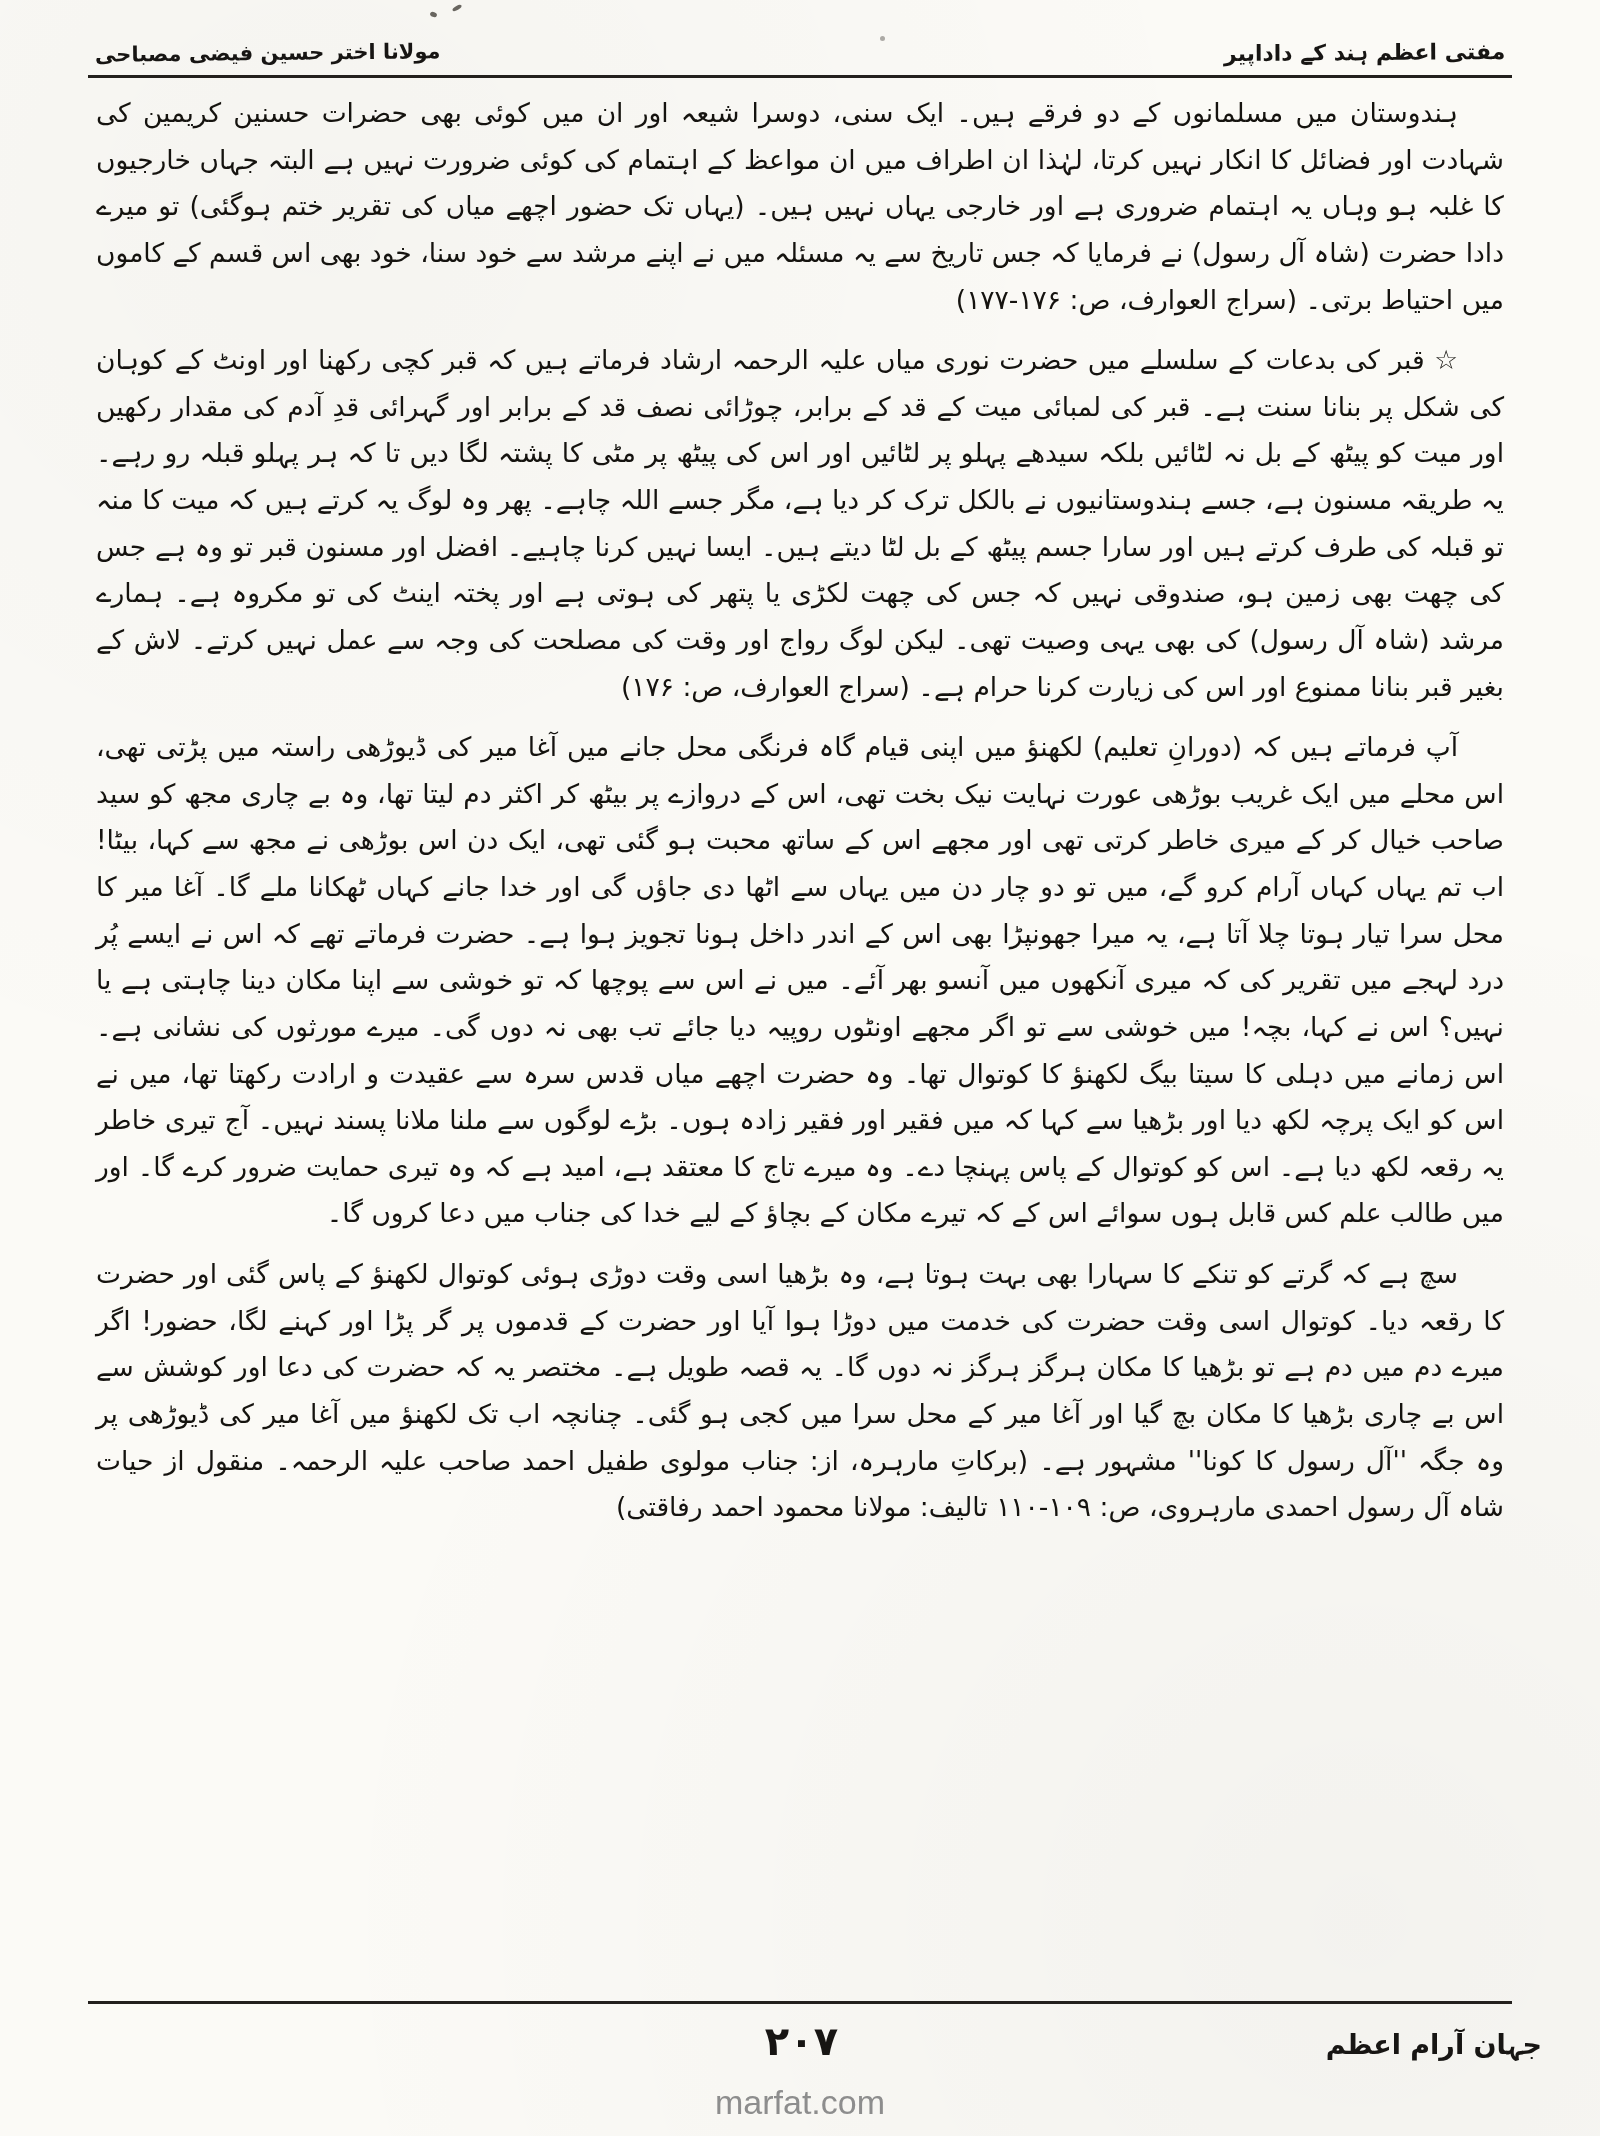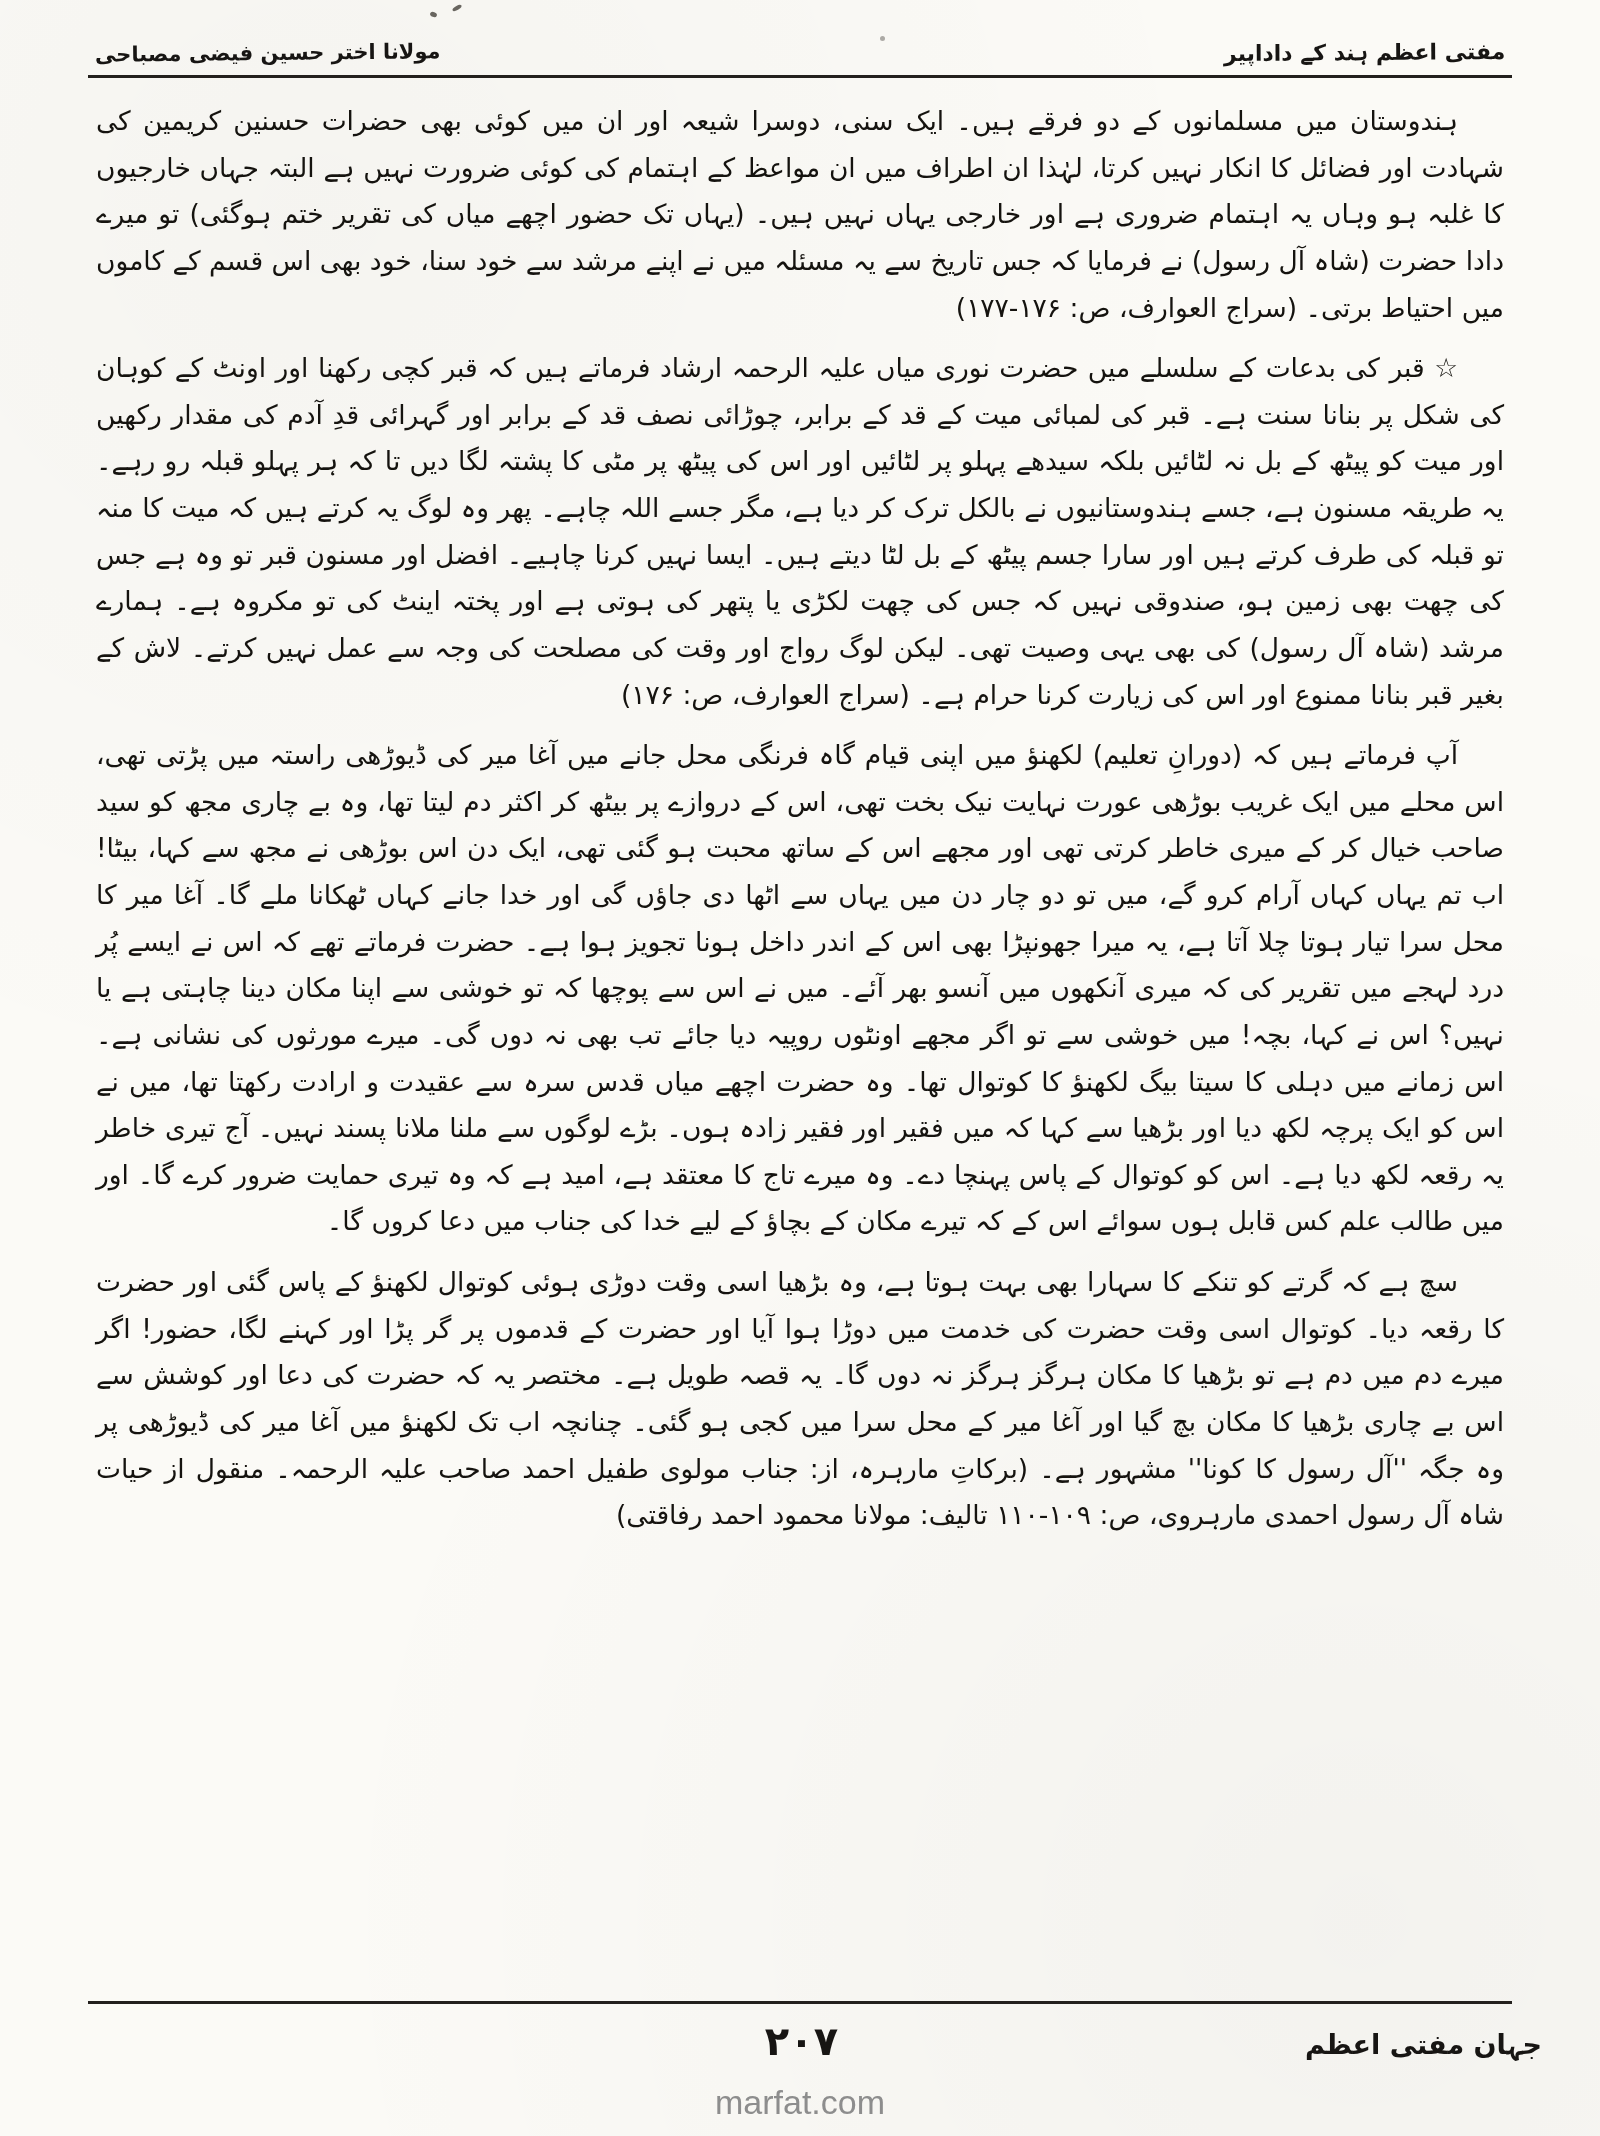--- a/index.html
+++ b/index.html
@@ -32,21 +32,21 @@
   .header .h-right{transform:rotate(-0.4deg);}
   .header .h-left{transform:rotate(-0.6deg); font-size:21px;}
   .rule{
     height:0;
     border-top:3px solid #23201d;
     margin:0 88px;
   }
   .body-text{
     direction:rtl;
     text-align:justify;
-    padding:20px 96px 0 96px;
+    padding:12px 96px 0 96px;
     font-size:26.5px;
     line-height:1.76;
     color:#15130f;
   }
   .para{
     margin:0 0 14px 0;
     text-indent:46px;
   }
   .section-heading{
     font-size:34px;
@@ -115,17 +115,17 @@
   <div class="rule"></div>
 
   <div class="body-text">
     <p class="para">ہندوستان میں مسلمانوں کے دو فرقے ہیں۔ ایک سنی، دوسرا شیعہ اور ان میں کوئی بھی حضرات حسنین کریمین کی شہادت اور فضائل کا انکار نہیں کرتا، لہٰذا ان اطراف میں ان مواعظ کے اہتمام کی کوئی ضرورت نہیں ہے البتہ جہاں خارجیوں کا غلبہ ہو وہاں یہ اہتمام ضروری ہے اور خارجی یہاں نہیں ہیں۔ (یہاں تک حضور اچھے میاں کی تقریر ختم ہوگئی) تو میرے دادا حضرت (شاہ آل رسول) نے فرمایا کہ جس تاریخ سے یہ مسئلہ میں نے اپنے مرشد سے خود سنا، خود بھی اس قسم کے کاموں میں احتیاط برتی۔ (سراج العوارف، ص: ۱۷۶-۱۷۷)</p>
     <p class="para">☆ قبر کی بدعات کے سلسلے میں حضرت نوری میاں علیہ الرحمہ ارشاد فرماتے ہیں کہ قبر کچی رکھنا اور اونٹ کے کوہان کی شکل پر بنانا سنت ہے۔ قبر کی لمبائی میت کے قد کے برابر، چوڑائی نصف قد کے برابر اور گہرائی قدِ آدم کی مقدار رکھیں اور میت کو پیٹھ کے بل نہ لٹائیں بلکہ سیدھے پہلو پر لٹائیں اور اس کی پیٹھ پر مٹی کا پشتہ لگا دیں تا کہ ہر پہلو قبلہ رو رہے۔ یہ طریقہ مسنون ہے، جسے ہندوستانیوں نے بالکل ترک کر دیا ہے، مگر جسے اللہ چاہے۔ پھر وہ لوگ یہ کرتے ہیں کہ میت کا منہ تو قبلہ کی طرف کرتے ہیں اور سارا جسم پیٹھ کے بل لٹا دیتے ہیں۔ ایسا نہیں کرنا چاہیے۔ افضل اور مسنون قبر تو وہ ہے جس کی چھت بھی زمین ہو، صندوقی نہیں کہ جس کی چھت لکڑی یا پتھر کی ہوتی ہے اور پختہ اینٹ کی تو مکروہ ہے۔ ہمارے مرشد (شاہ آل رسول) کی بھی یہی وصیت تھی۔ لیکن لوگ رواج اور وقت کی مصلحت کی وجہ سے عمل نہیں کرتے۔ لاش کے بغیر قبر بنانا ممنوع اور اس کی زیارت کرنا حرام ہے۔ (سراج العوارف، ص: ۱۷۶)</p>
     <p class="para">آپ فرماتے ہیں کہ (دورانِ تعلیم) لکھنؤ میں اپنی قیام گاہ فرنگی محل جانے میں آغا میر کی ڈیوڑھی راستہ میں پڑتی تھی، اس محلے میں ایک غریب بوڑھی عورت نہایت نیک بخت تھی، اس کے دروازے پر بیٹھ کر اکثر دم لیتا تھا، وہ بے چاری مجھ کو سید صاحب خیال کر کے میری خاطر کرتی تھی اور مجھے اس کے ساتھ محبت ہو گئی تھی، ایک دن اس بوڑھی نے مجھ سے کہا، بیٹا! اب تم یہاں کہاں آرام کرو گے، میں تو دو چار دن میں یہاں سے اٹھا دی جاؤں گی اور خدا جانے کہاں ٹھکانا ملے گا۔ آغا میر کا محل سرا تیار ہوتا چلا آتا ہے، یہ میرا جھونپڑا بھی اس کے اندر داخل ہونا تجویز ہوا ہے۔ حضرت فرماتے تھے کہ اس نے ایسے پُر درد لہجے میں تقریر کی کہ میری آنکھوں میں آنسو بھر آئے۔ میں نے اس سے پوچھا کہ تو خوشی سے اپنا مکان دینا چاہتی ہے یا نہیں؟ اس نے کہا، بچہ! میں خوشی سے تو اگر مجھے اونٹوں روپیہ دیا جائے تب بھی نہ دوں گی۔ میرے مورثوں کی نشانی ہے۔ اس زمانے میں دہلی کا سیتا بیگ لکھنؤ کا کوتوال تھا۔ وہ حضرت اچھے میاں قدس سرہ سے عقیدت و ارادت رکھتا تھا، میں نے اس کو ایک پرچہ لکھ دیا اور بڑھیا سے کہا کہ میں فقیر اور فقیر زادہ ہوں۔ بڑے لوگوں سے ملنا ملانا پسند نہیں۔ آج تیری خاطر یہ رقعہ لکھ دیا ہے۔ اس کو کوتوال کے پاس پہنچا دے۔ وہ میرے تاج کا معتقد ہے، امید ہے کہ وہ تیری حمایت ضرور کرے گا۔ اور میں طالب علم کس قابل ہوں سوائے اس کے کہ تیرے مکان کے بچاؤ کے لیے خدا کی جناب میں دعا کروں گا۔</p>
     <p class="para">سچ ہے کہ گرتے کو تنکے کا سہارا بھی بہت ہوتا ہے، وہ بڑھیا اسی وقت دوڑی ہوئی کوتوال لکھنؤ کے پاس گئی اور حضرت کا رقعہ دیا۔ کوتوال اسی وقت حضرت کی خدمت میں دوڑا ہوا آیا اور حضرت کے قدموں پر گر پڑا اور کہنے لگا، حضور! اگر میرے دم میں دم ہے تو بڑھیا کا مکان ہرگز ہرگز نہ دوں گا۔ یہ قصہ طویل ہے۔ مختصر یہ کہ حضرت کی دعا اور کوشش سے اس بے چاری بڑھیا کا مکان بچ گیا اور آغا میر کے محل سرا میں کجی ہو گئی۔ چنانچہ اب تک لکھنؤ میں آغا میر کی ڈیوڑھی پر وہ جگہ ''آل رسول کا کونا'' مشہور ہے۔ (برکاتِ مارہرہ، از: جناب مولوی طفیل احمد صاحب علیہ الرحمہ۔ منقول از حیات شاہ آل رسول احمدی مارہروی، ص: ۱۰۹-۱۱۰ تالیف: مولانا محمود احمد رفاقتی)</p>
   </div>
 
   <div class="footer-line"></div>
-  <div class="book-title">جہان مفتی اعظم</div>
+  <div class="book-title">جہان آرام اعظم</div>
   <div class="page-number">۲۰۷</div>
   <div class="watermark">marfat.com</div>
 
 </div>
 
 </body></html>

